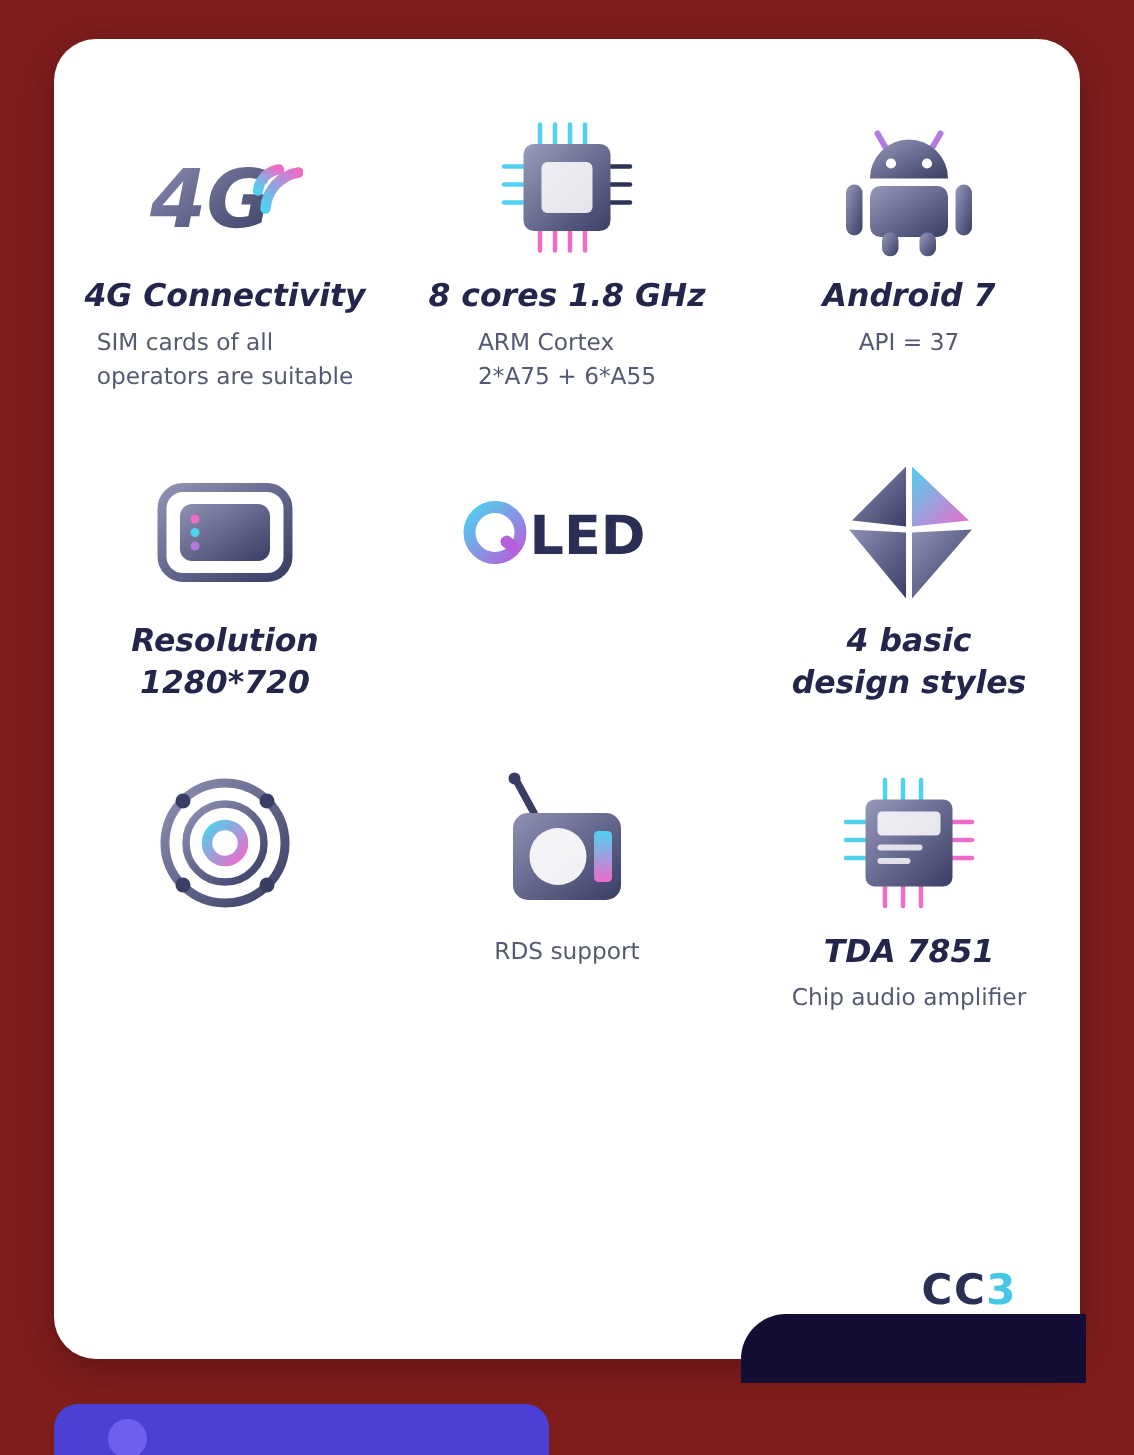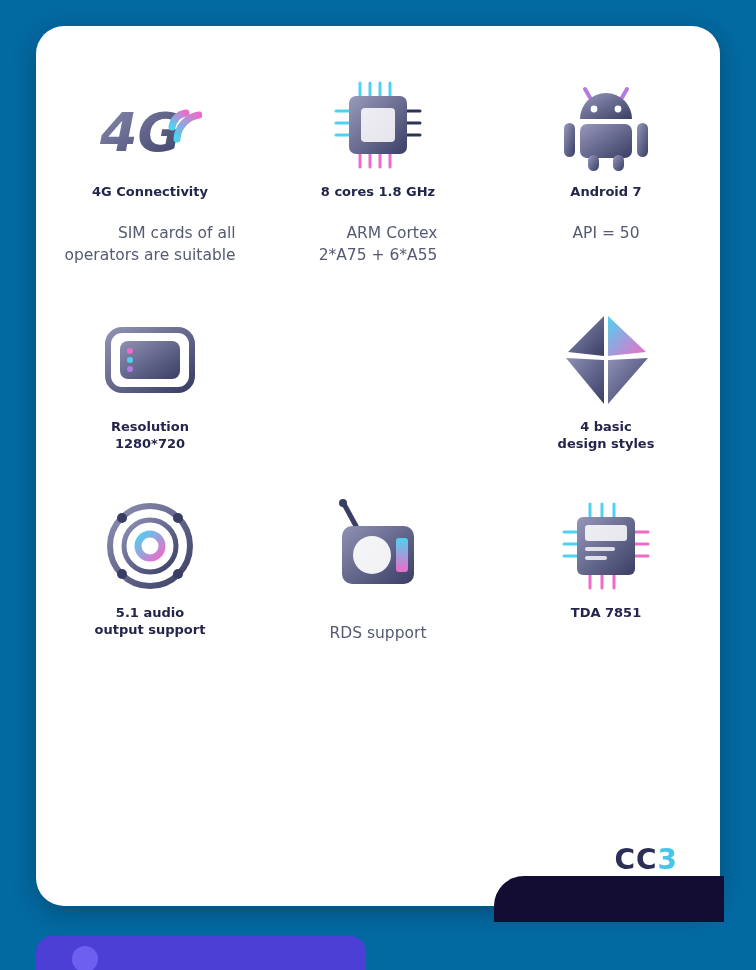--- a/index.html
+++ b/index.html
@@ -10,21 +10,21 @@
   body {
     width: 756px;
     height: 970px;
     overflow: hidden;
     font-family: "DejaVu Sans", sans-serif;
     position: relative;
   }
   .page {
     position: absolute;
     inset: 0;
-    background: #0369a1;
+    background: #7f1d1d;
   }
   
   .card {
     position: absolute;
     left: 36px;
     top: 26px;
     width: 684px;
     height: 880px;
     background: #ffffff;
     border-radius: 28px;
@@ -47,34 +47,35 @@
     padding: 0 10px;
     box-sizing: border-box;
   }
   .icon-wrap {
     height: 110px;
     display: flex;
     align-items: center;
     justify-content: center;
   }
   .title {
-    font-size: 13px;
+    font-size: 21px;
     font-weight: bold;
     color: #23254a;
     text-align: center;
     line-height: 1.3;
     margin-top: 4px;
     white-space: pre-line;
+    font-style: italic;
   }
   .sub {
     font-size: 15.5px;
     color: #555a72;
-    text-align: right;
+    text-align: left;
     line-height: 1.45;
-    margin-top: 21px;
+    margin-top: 6px;
     white-space: pre-line;
   }
   .logo {
     position: absolute;
     right: 42px;
     bottom: 30px;
     font-size: 28px;
     font-weight: bold;
     letter-spacing: 1px;
   }
@@ -199,21 +200,21 @@
             <circle cx="36" cy="30" r="3.4" fill="#ffffff"></circle>
             <circle cx="60" cy="30" r="3.4" fill="#ffffff"></circle>
             <rect x="22" y="45" width="52" height="34" rx="7" fill="url(#gand)"></rect>
             <rect x="6" y="44" width="11" height="34" rx="5.5" fill="url(#gand)"></rect>
             <rect x="79" y="44" width="11" height="34" rx="5.5" fill="url(#gand)"></rect>
             <rect x="30" y="76" width="11" height="16" rx="5.5" fill="url(#gand)"></rect>
             <rect x="55" y="76" width="11" height="16" rx="5.5" fill="url(#gand)"></rect>
           </svg>
         </div>
         <div class="title">Android 7</div>
-        <div class="sub">API = 50</div>
+        <div class="sub">API = 37</div>
       </div>
 
       <div class="cell">
         <div class="icon-wrap">
           <svg width="96" height="76" viewBox="0 0 96 76">
             <defs>
               <linearGradient id="gscr" x1="0" y1="0" x2="1" y2="1">
                 <stop offset="0%" stop-color="#8f91b4"></stop>
                 <stop offset="100%" stop-color="#3a3e64"></stop>
               </linearGradient>
@@ -223,20 +224,33 @@
             <circle cx="28" cy="29" r="3" fill="#ee6bc8"></circle>
             <circle cx="28" cy="38" r="3" fill="#4fd1f0"></circle>
             <circle cx="28" cy="47" r="3" fill="#b57ae0"></circle>
           </svg>
         </div>
         <div class="title">Resolution
 1280*720</div>
       </div>
 
       <div class="cell">
+        <div class="icon-wrap">
+          <svg width="150" height="56" viewBox="0 0 150 56">
+            <defs>
+              <linearGradient id="gq" x1="0" y1="0" x2="1" y2="1">
+                <stop offset="0%" stop-color="#4fd1f0"></stop>
+                <stop offset="100%" stop-color="#b560d8"></stop>
+              </linearGradient>
+            </defs>
+            <circle cx="27" cy="28" r="17" fill="none" stroke="url(#gq)" stroke-width="8"></circle>
+            <rect x="30" y="32" width="14" height="8" rx="4" transform="rotate(40 37 36)" fill="#b560d8"></rect>
+            <text x="50" y="42" font-family="DejaVu Sans, sans-serif" font-size="36" font-weight="bold" fill="#2b2f55">LED</text>
+          </svg>
+        </div>
       </div>
 
       <div class="cell">
         <div class="icon-wrap">
           <svg width="96" height="96" viewBox="0 0 96 96">
             <defs>
               <linearGradient id="gp1" x1="0" y1="0" x2="1" y2="1">
                 <stop offset="0%" stop-color="#8e90b6"></stop>
                 <stop offset="100%" stop-color="#3a3e64"></stop>
               </linearGradient>
@@ -270,22 +284,20 @@
             </defs>
             <circle cx="48" cy="48" r="40" fill="none" stroke="url(#gsp)" stroke-width="6"></circle>
             <circle cx="48" cy="48" r="26" fill="none" stroke="url(#gsp)" stroke-width="5"></circle>
             <circle cx="48" cy="48" r="12" fill="none" stroke="url(#gsp2)" stroke-width="7"></circle>
             <circle cx="20" cy="20" r="5" fill="#3a3e64"></circle>
             <circle cx="76" cy="20" r="5" fill="#3a3e64"></circle>
             <circle cx="20" cy="76" r="5" fill="#3a3e64"></circle>
             <circle cx="76" cy="76" r="5" fill="#3a3e64"></circle>
           </svg>
         </div>
-        <div class="title">5.1 audio
-output support</div>
       </div>
 
       <div class="cell">
         <div class="icon-wrap">
           <svg width="100" height="96" viewBox="0 0 100 96">
             <defs>
               <linearGradient id="grad1" x1="0" y1="0" x2="1" y2="1">
                 <stop offset="0%" stop-color="#8f91b4"></stop>
                 <stop offset="100%" stop-color="#3a3e64"></stop>
               </linearGradient>
@@ -329,20 +341,21 @@
                 <line x1="74" y1="44" x2="88" y2="44"></line>
               <line x1="74" y1="56" x2="88" y2="56"></line>
             </g>
             <rect x="17" y="17" width="58" height="58" rx="6" fill="url(#gamp)"></rect>
             <rect x="25" y="25" width="42" height="16" rx="3" fill="#ffffff" opacity="0.85"></rect>
             <rect x="25" y="47" width="30" height="4" rx="2" fill="#ffffff" opacity="0.8"></rect>
             <rect x="25" y="56" width="22" height="4" rx="2" fill="#ffffff" opacity="0.8"></rect>
           </svg>
         </div>
         <div class="title">TDA 7851</div>
+        <div class="sub">Chip audio amplifier</div>
       </div>
 
     </div>
 
     <div class="logo">
       <span class="cc">CC</span><span class="three">3</span>
     </div>
   </div>
 
   <div class="notch"></div>

